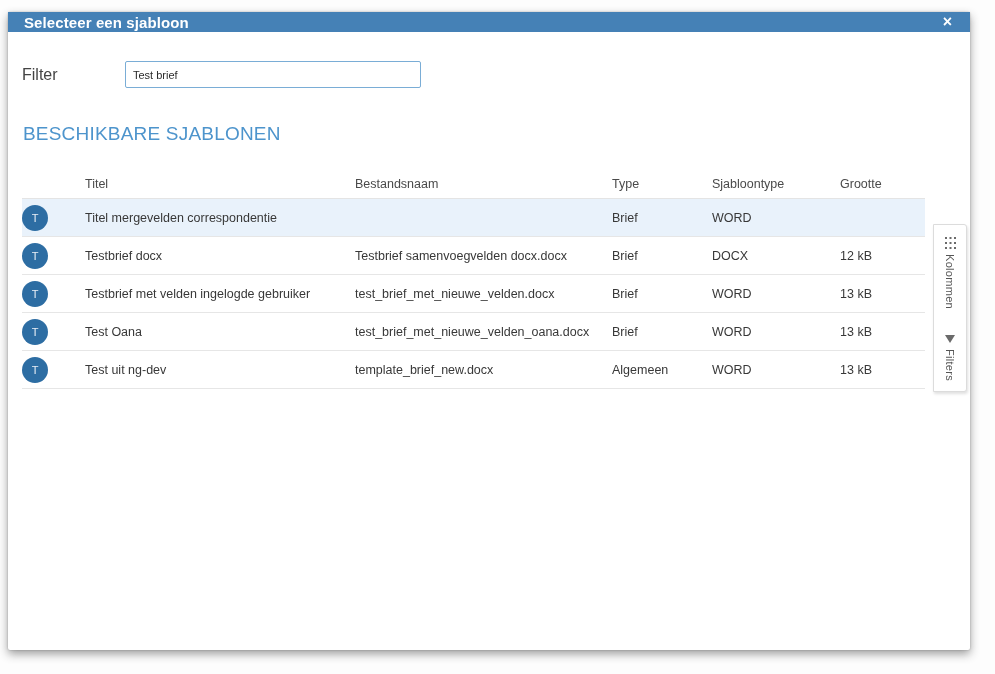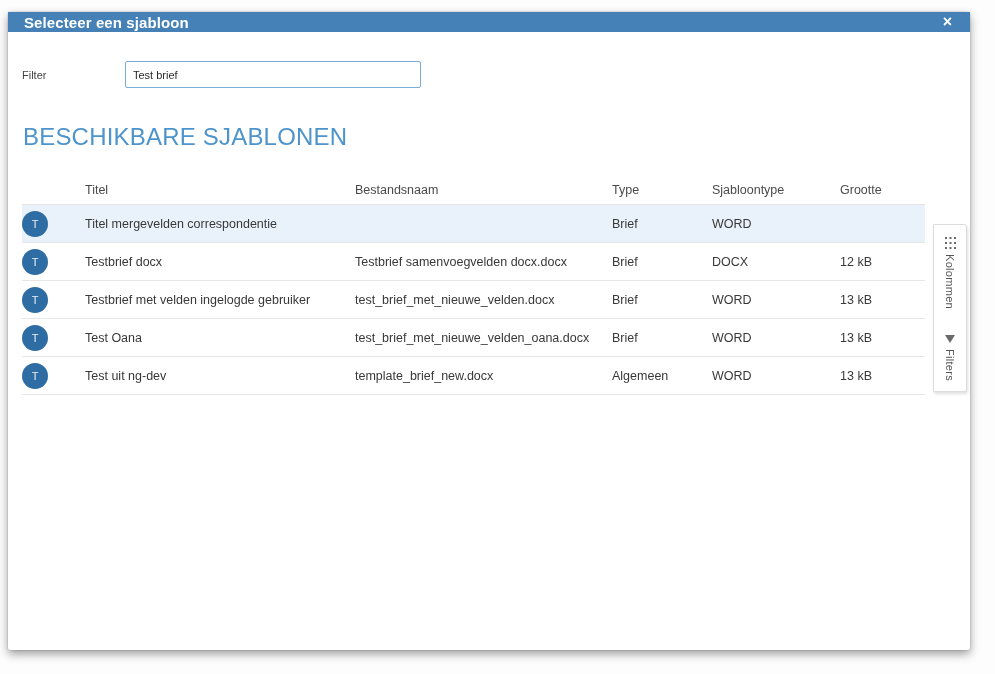--- a/index.html
+++ b/index.html
@@ -32,36 +32,36 @@
     cursor: pointer; line-height: 1;
     padding: 2px 4px;
   }
 
   
   .filter-row {
     display: flex;
     align-items: center;
     margin: 29px 0 0 14px;
   }
-  .filter-label { font-size: 11px; color: #444; width: 103px; }
+  .filter-label { font-size: 16px; color: #444; width: 103px; }
   .filter-input {
     width: 296px; height: 27px;
     border: 1px solid #7aadd6;
     border-radius: 2px;
     font-size: 11px;
     color: #2b2b2b;
     padding: 0 7px;
     font-family: "Liberation Sans", sans-serif;
     outline: none;
   }
 
   
   .section-heading {
     margin: 35px 0 0 15px;
-    font-size: 24px;
+    font-size: 19px;
     color: #4d94cc;
     font-weight: 400;
     letter-spacing: 0.2px;
   }
 
   
   .grid-table { margin: 24px 0 0 14px; width: 903px; }
   .grid-row {
     display: grid;
     grid-template-columns: 63px 270px 257px 100px 128px 1fr;

